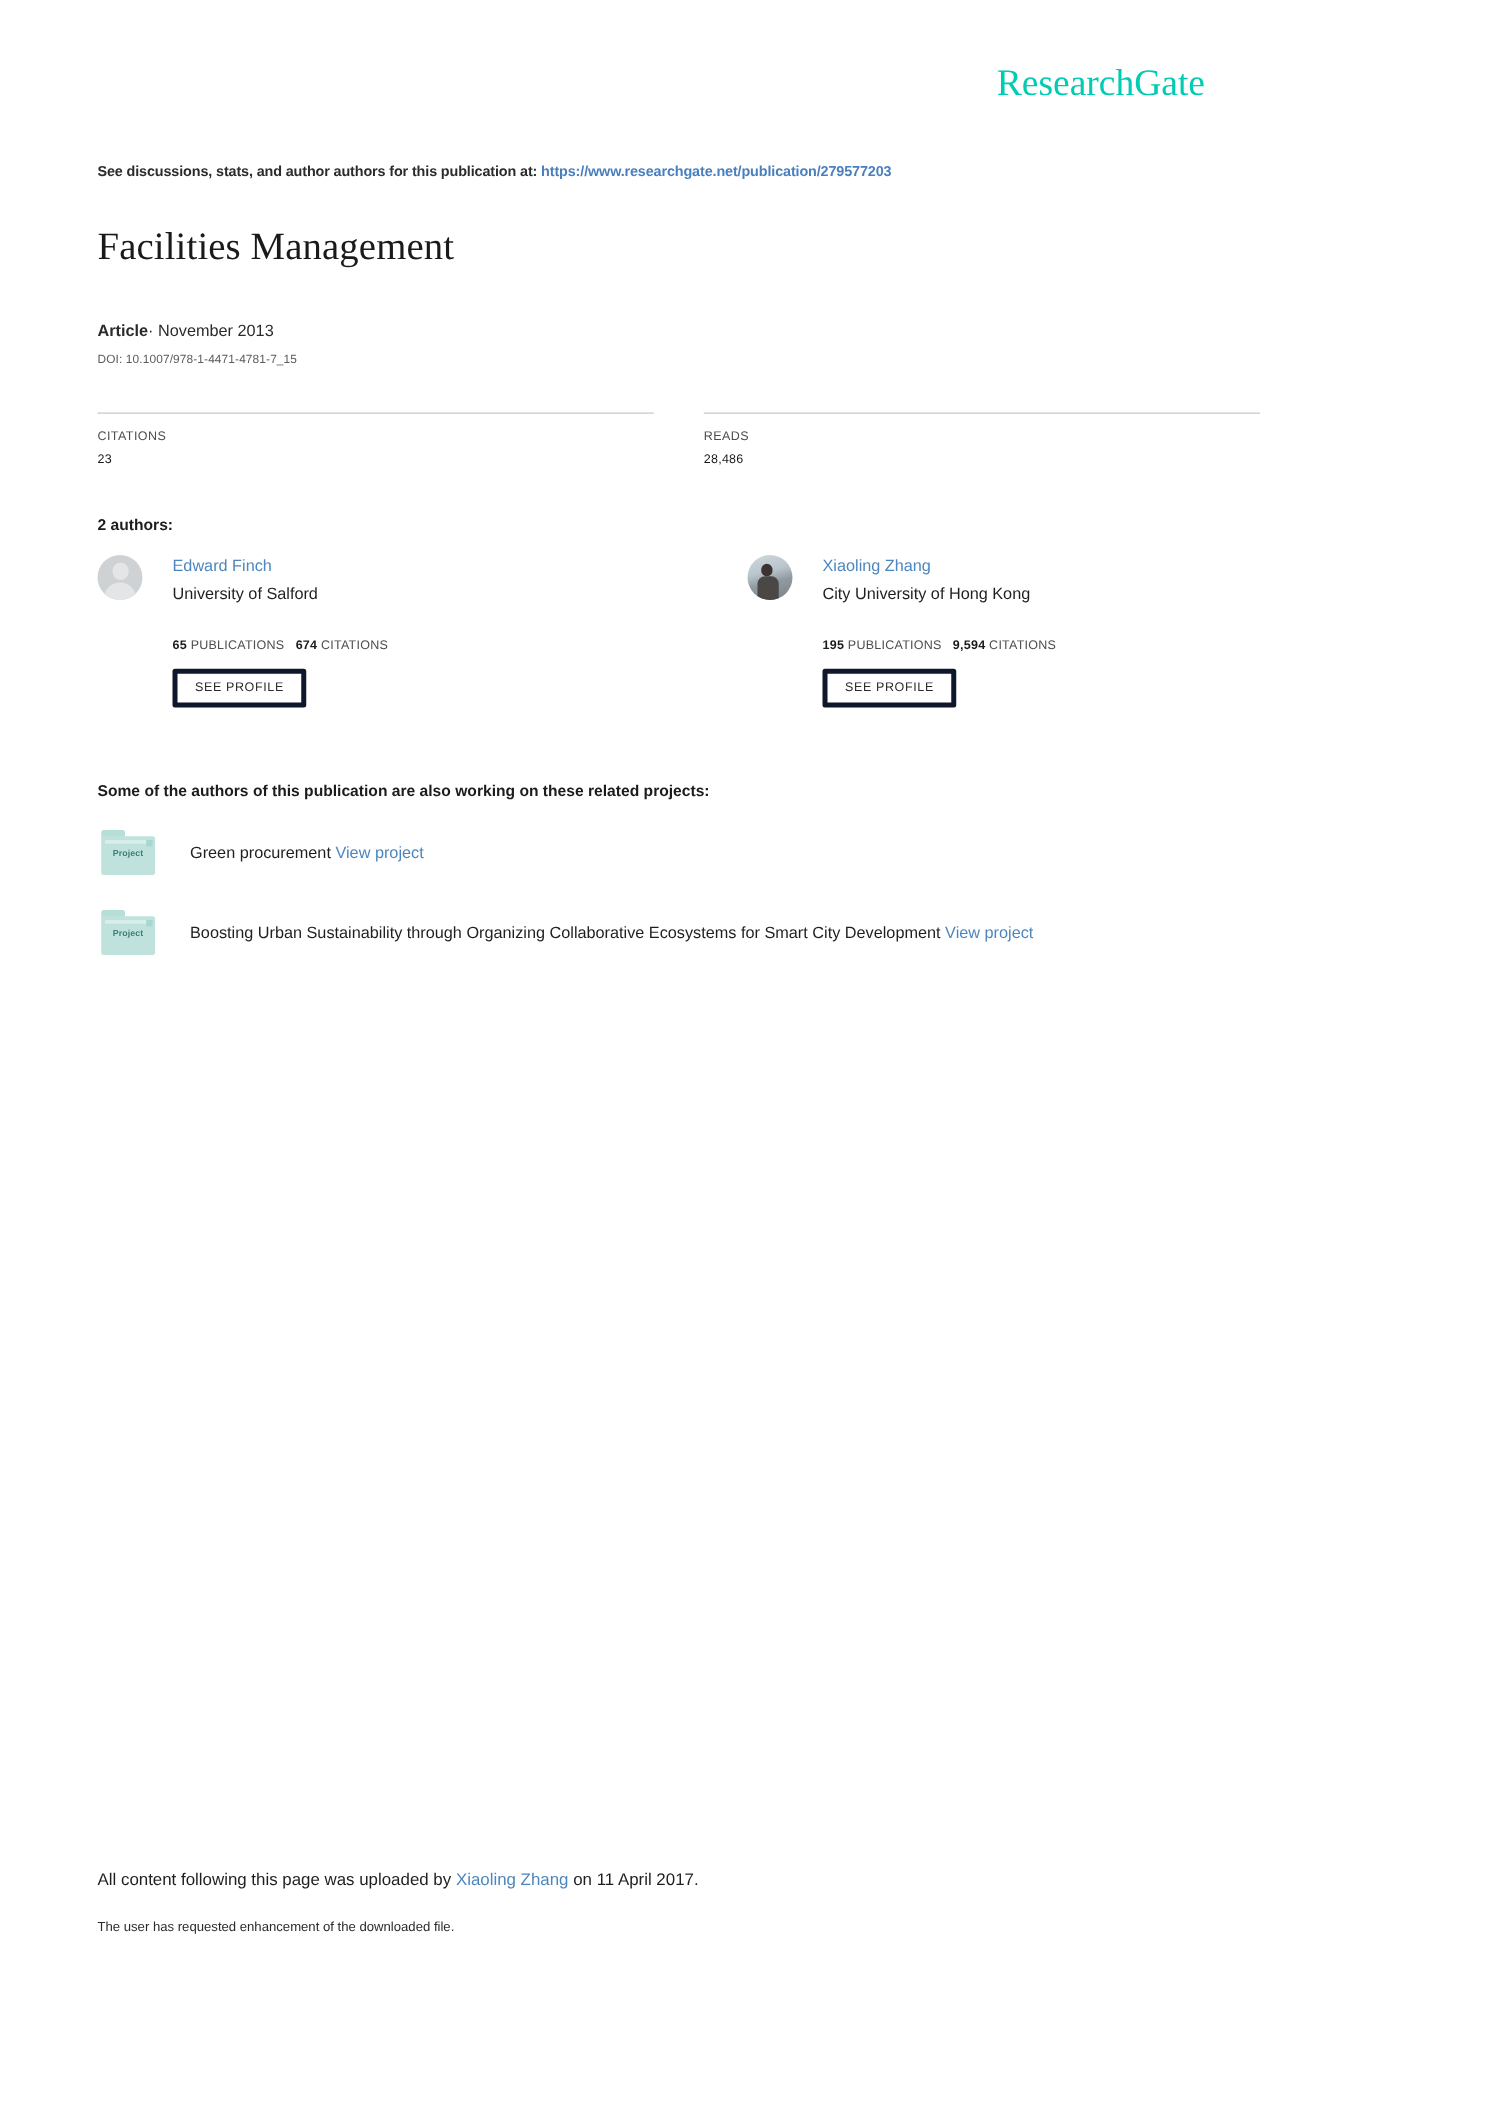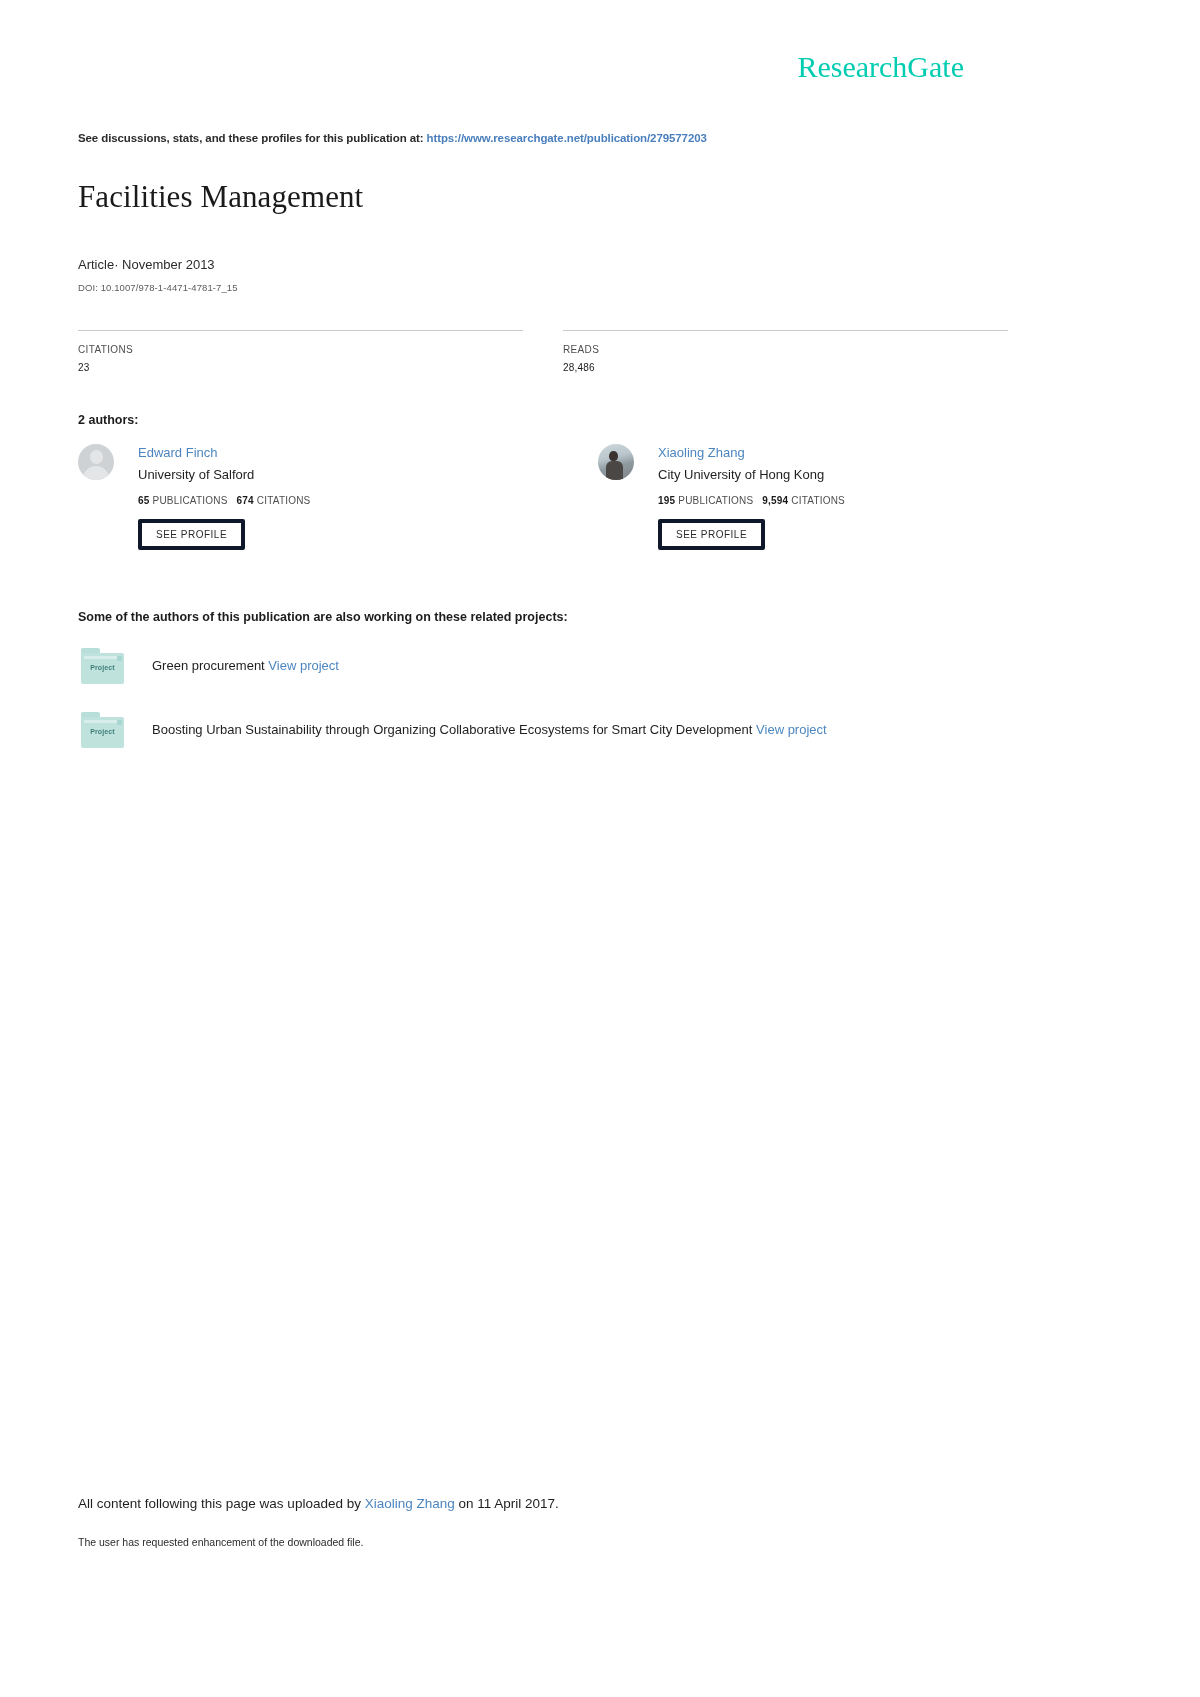--- a/index.html
+++ b/index.html
@@ -69,21 +69,21 @@
     line-height: 1.15;
     letter-spacing: 0.1px;
   }
 
   .meta-type {
     font-size: 13px;
     color: #2b2b2b;
     margin: 42px 0 0 0;
     line-height: 1.3;
   }
-  .meta-type b { font-weight: 400; }
+  .meta-type b { font-weight: 700; }
 
   .meta-doi {
     font-size: 9.5px;
     color: #5c5c5c;
     margin: 8px 0 0 0;
     letter-spacing: 0.1px;
   }
 
   
   .stats {
@@ -198,21 +198,21 @@
   }
   .author-affil {
     font-size: 13px;
     color: #1f1f1f;
     margin-top: 6px;
     line-height: 1.25;
   }
   .author-stats {
     font-size: 10px;
     color: #4d4d4d;
-    margin-top: 12px;
+    margin-top: 28px;
     letter-spacing: 0.2px;
   }
   .author-stats b { color: #1a1a1a; font-weight: 700; }
   .author-stats .sep { display: inline-block; width: 6px; }
 
   .see-profile {
     display: inline-block;
     margin-top: 13px;
     padding: 7px 14px 6px 14px;
     border: 4px solid #0f172a;
@@ -320,21 +320,21 @@
 </head>
 <body>
 
 <div class="page">
 
   <div class="brand" style="color: rgb(0, 204, 177);">ResearchGate</div>
 
   <div class="content">
 
     <p class="discuss-line">
-      <span>See discussions, stats, and these profiles for this publication at:</span>
+      <span>See discussions, stats, and author authors for this publication at:</span>
       <a class="pub-url" href="#">https://www.researchgate.net/publication/279577203</a>
     </p>
 
     <h1 class="doc-title">Facilities Management</h1>
 
     <p class="meta-type">
       <b>Article</b><span>·</span> <span>November 2013</span>
     </p>
 
     <p class="meta-doi">DOI: 10.1007/978-1-4471-4781-7_15</p>

